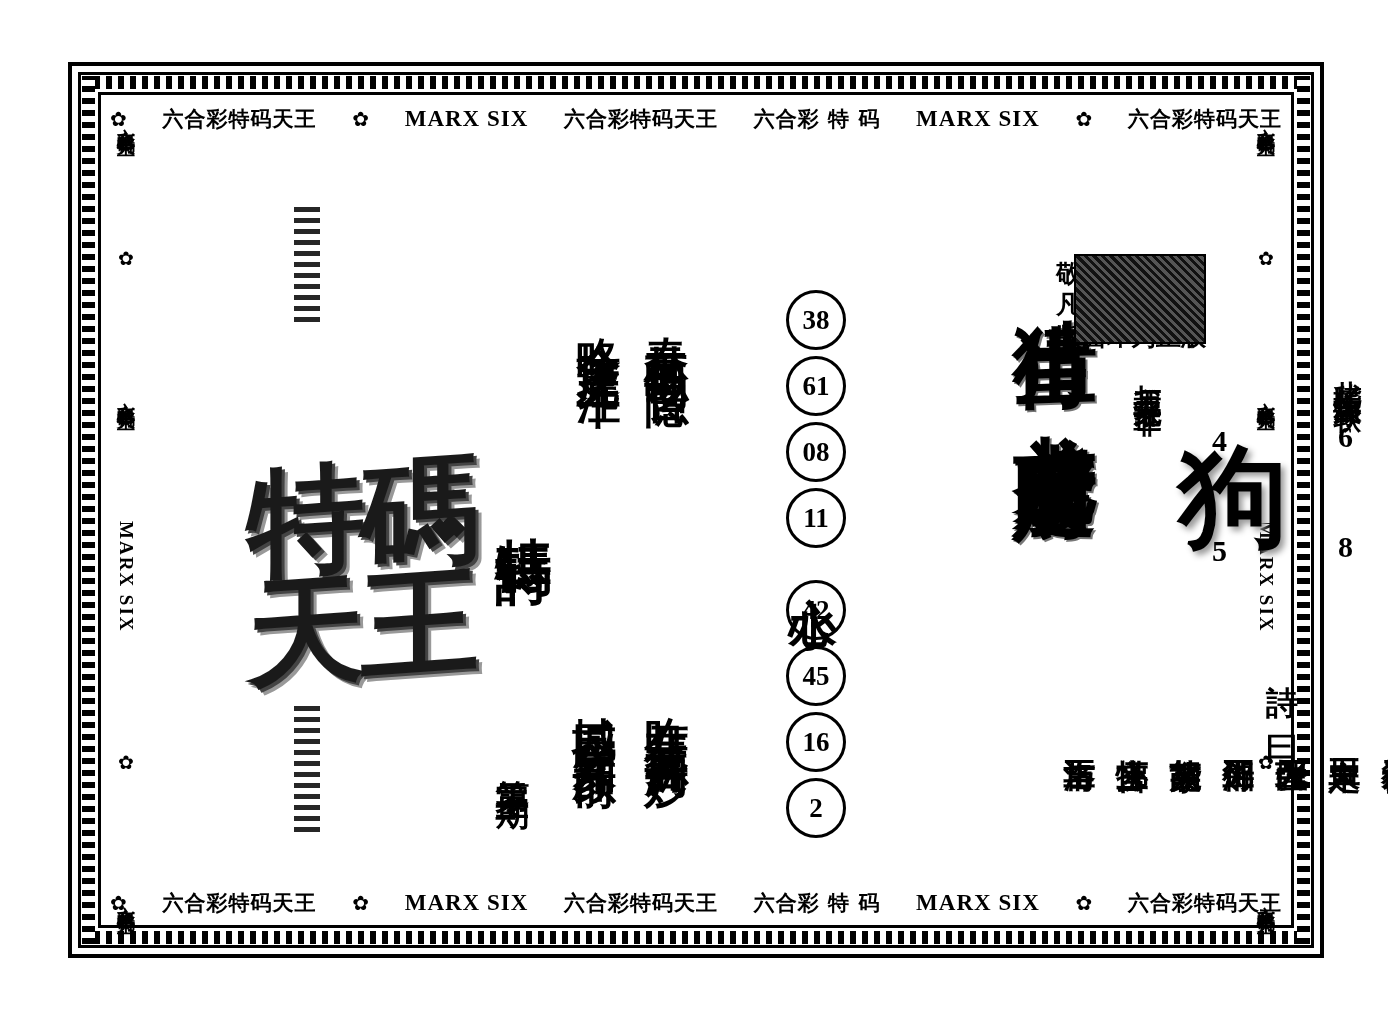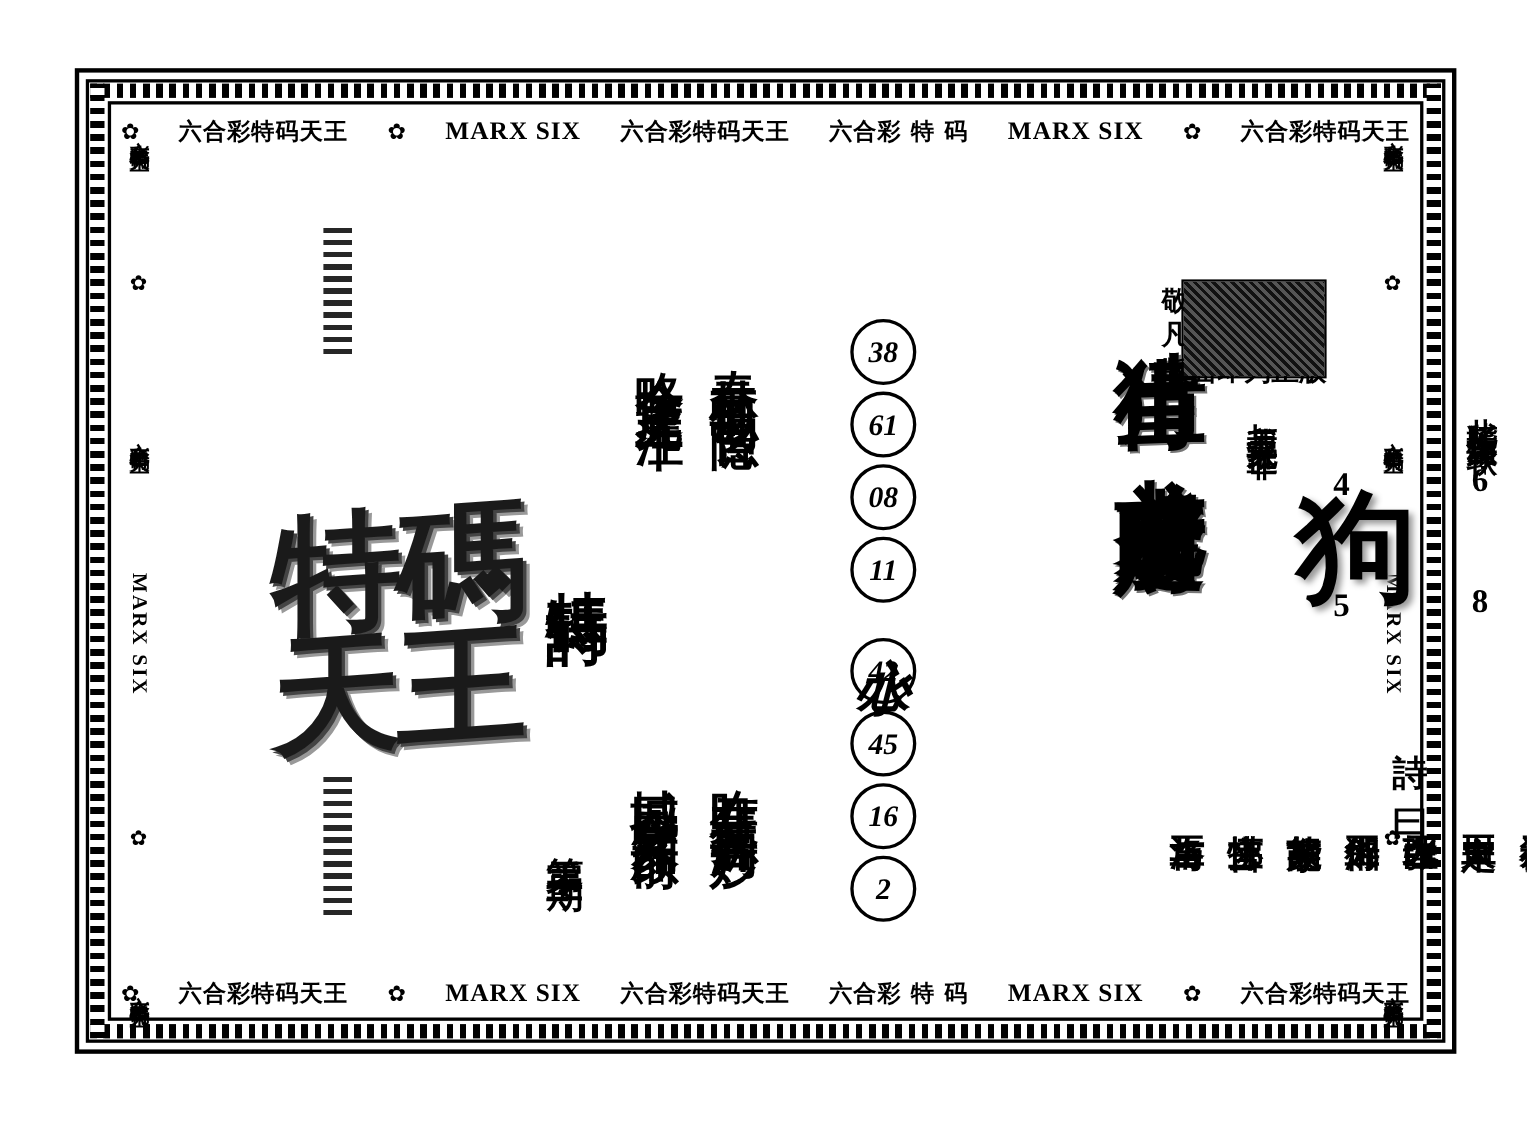--- a/index.html
+++ b/index.html
@@ -126,21 +126,21 @@
     position:absolute;font-size:44px;letter-spacing:8px;
   }
   .poem-1{left:402px;top:140px;}
   .poem-2{left:470px;top:140px;}
   .poem-3{left:398px;top:520px;}
   .poem-4{left:470px;top:520px;}
 
   
   .numbers{
     position:absolute;left:592px;top:128px;width:86px;
-    display:flex;flex-direction:column;align-items:center;gap:6px;font-style:italic;
+    display:flex;flex-direction:column;align-items:flex-end;gap:6px;
   }
   .num-ball{
     width:54px;height:54px;border:3px solid #000;border-radius:50%;
     display:flex;align-items:center;justify-content:center;
     font-size:27px;font-weight:bold;font-family:"Liberation Serif","DejaVu Serif",serif;
   }
   .xinshui{
     writing-mode:vertical-rl;text-orientation:upright;
     font-size:48px;font-weight:bold;letter-spacing:6px;margin:4px 0;
   }

